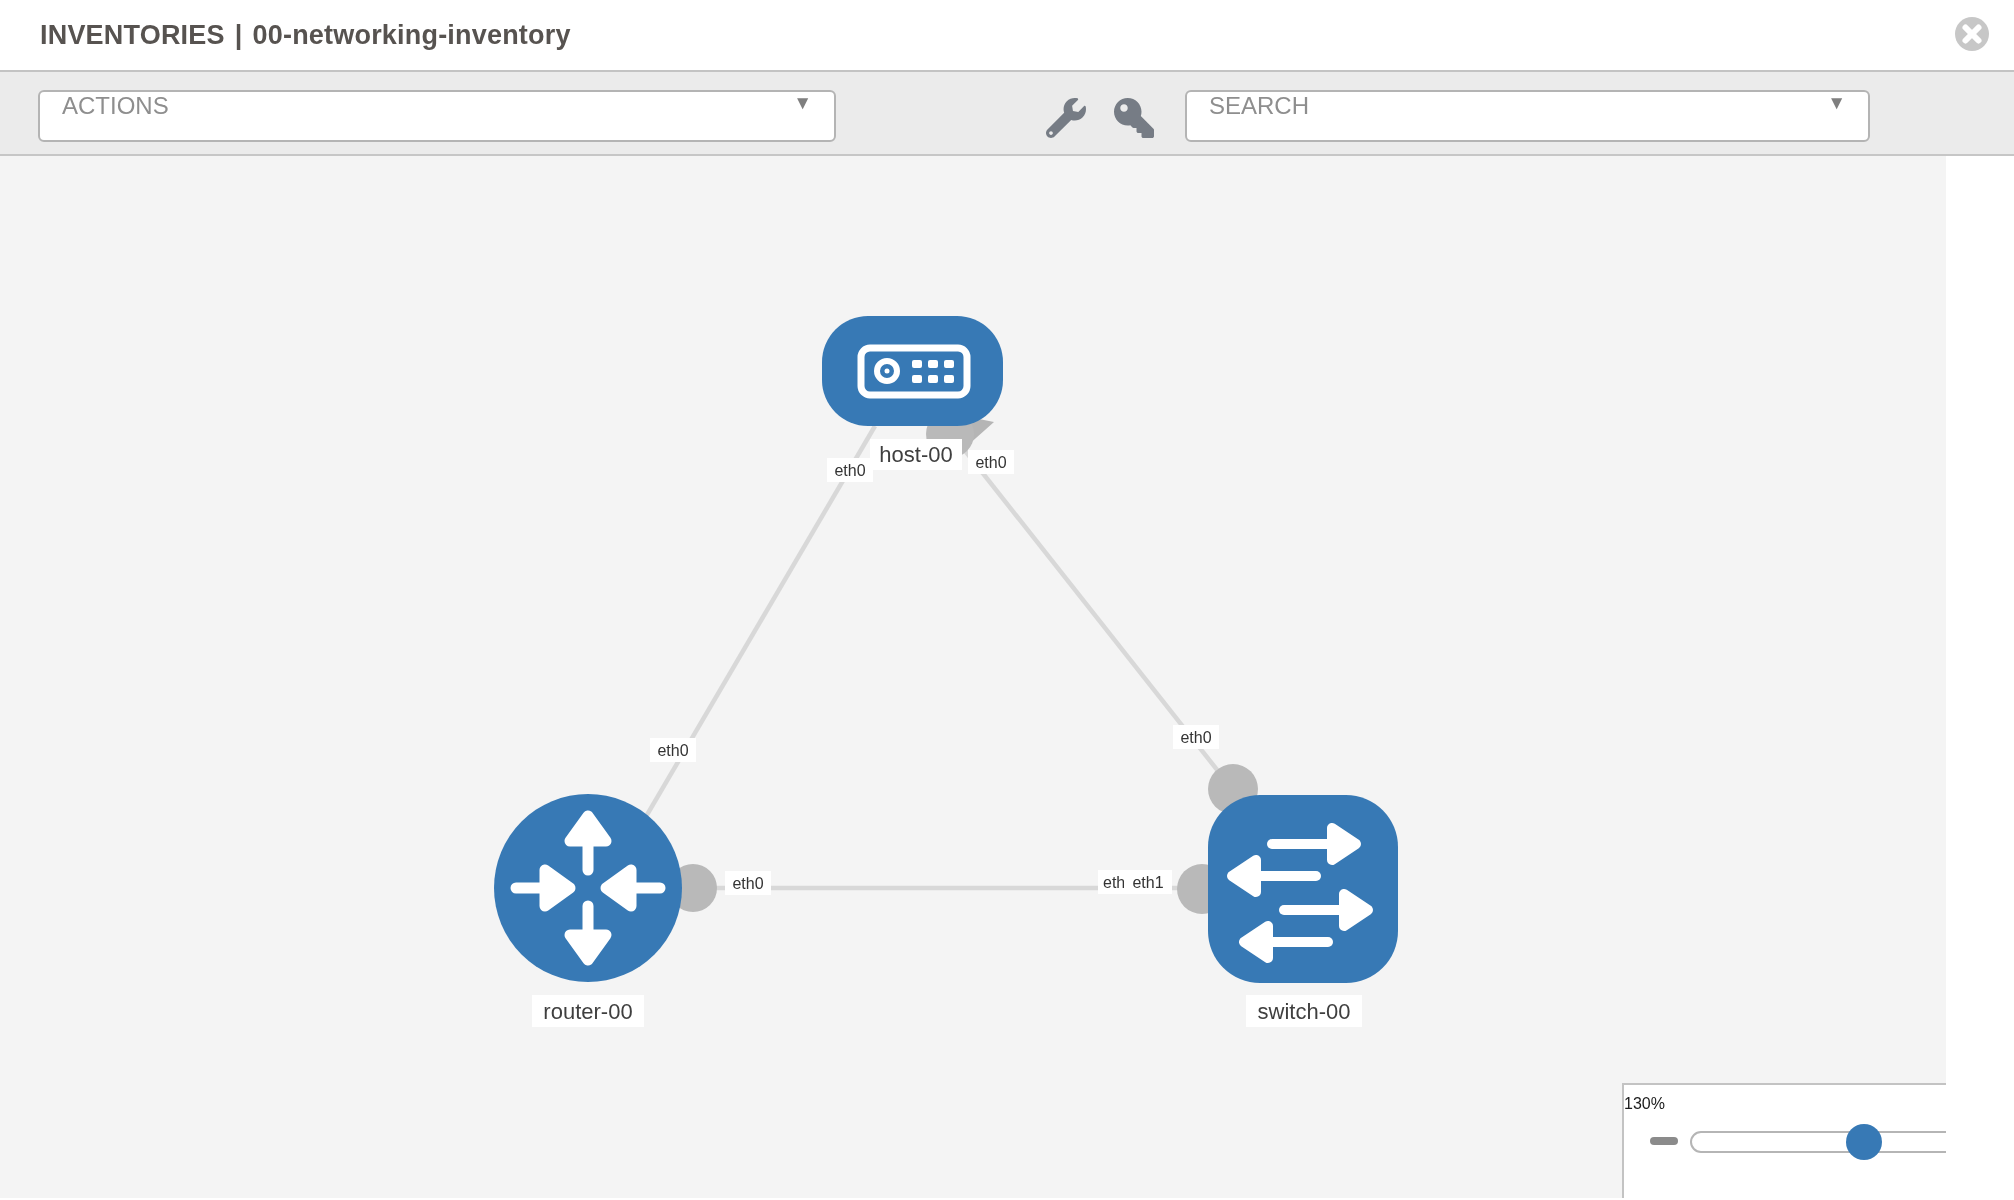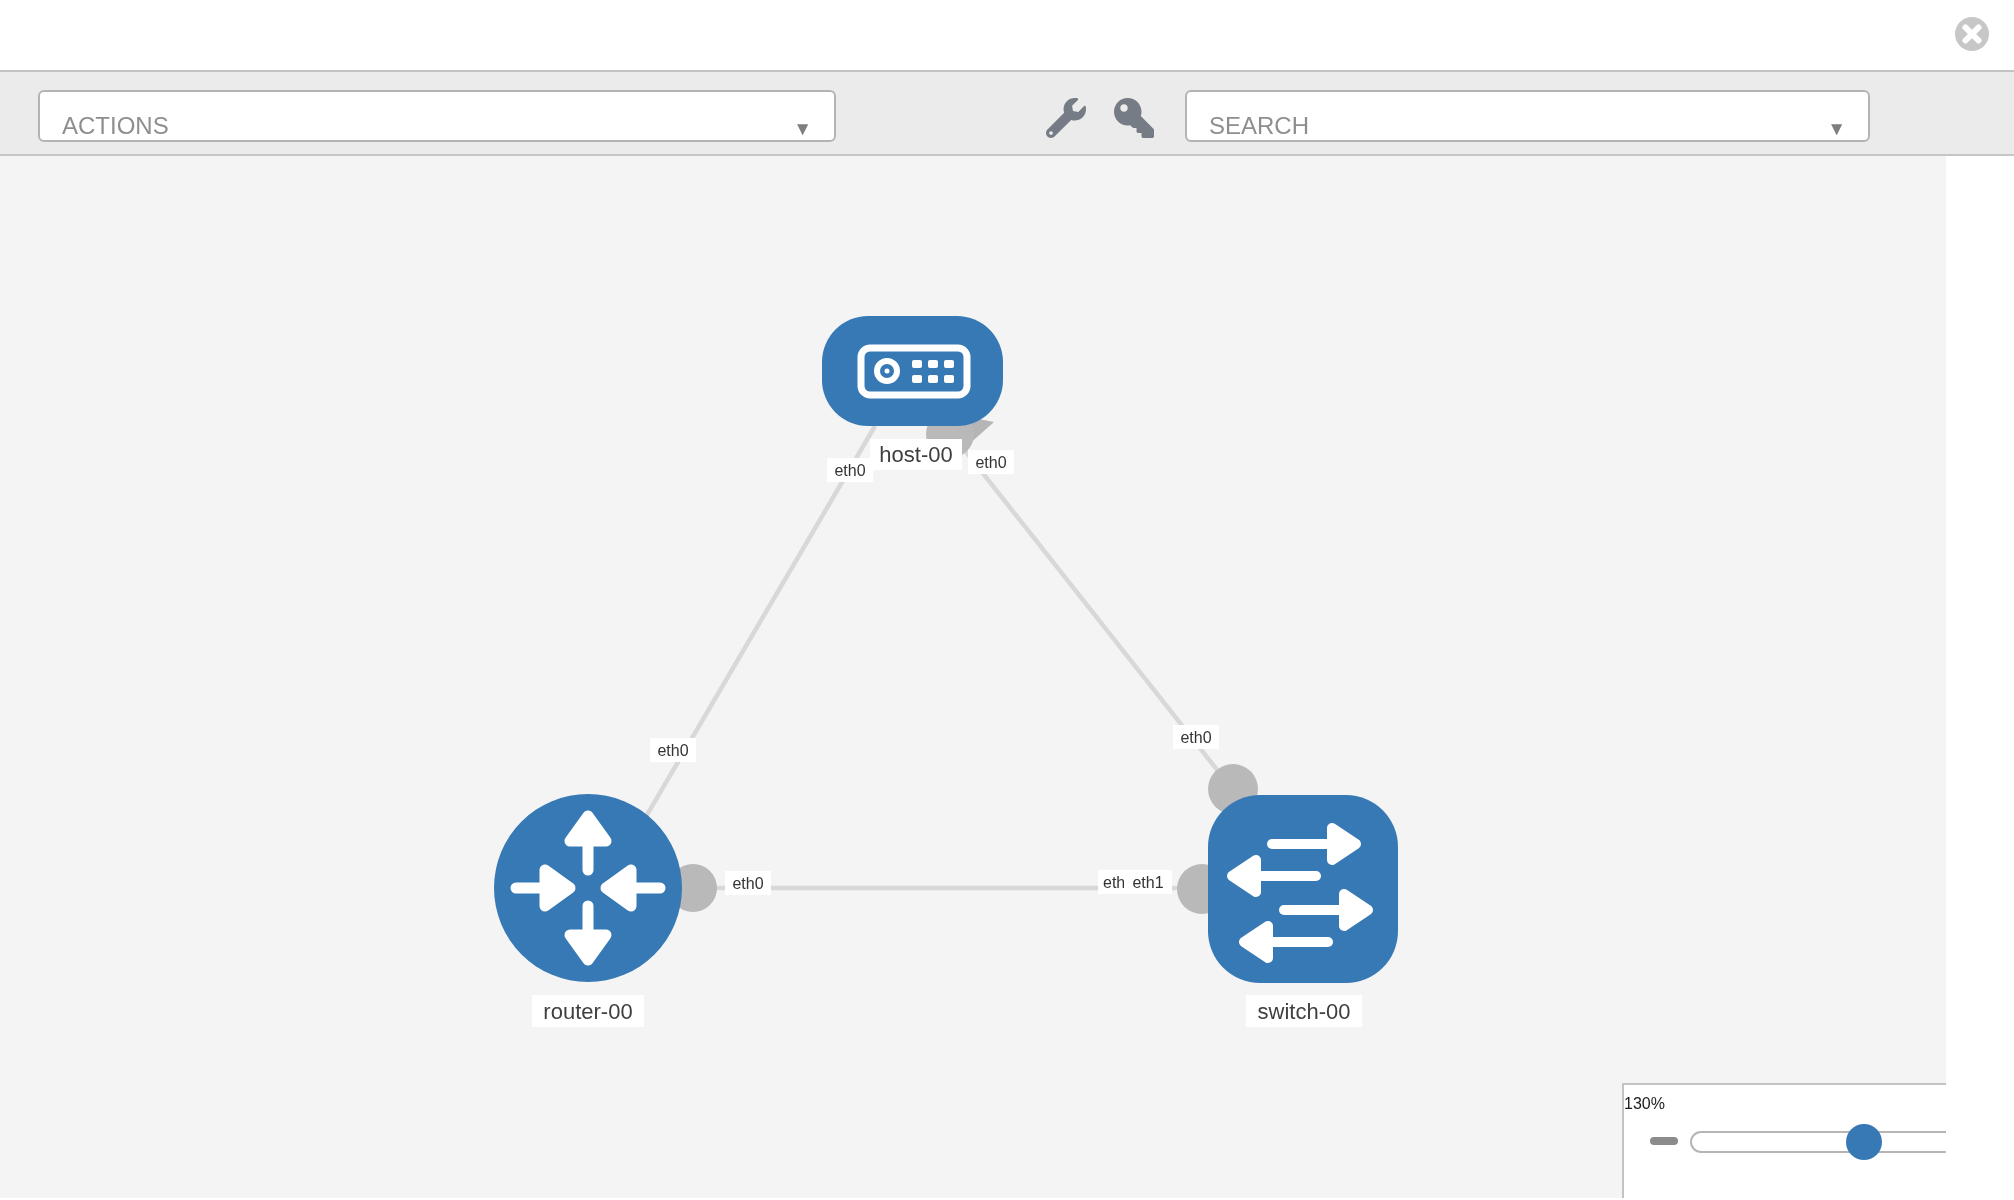--- a/index.html
+++ b/index.html
@@ -8,21 +8,21 @@
 
   
   .header { position:relative; height:72px; background:#ffffff; border-bottom:2px solid #c3c3c3; }
   .page-title { position:absolute; left:40px; top:20px; font-size:27px; font-weight:bold; color:#575350; letter-spacing:0.2px; }
   .page-title .sep { padding:0 10px; color:#575350; }
   .close-btn { position:absolute; right:24px; top:16px; width:36px; height:36px; cursor:pointer; }
 
   
   .toolbar { position:relative; height:84px; background:#ebebeb; border-bottom:2px solid #c6c6c6; }
   .dd { position:absolute; top:18px; height:52px; background:#fff; border:2px solid #b4b4b4; border-radius:6px;
-        display:flex; align-items:flex-end; padding:0 22px; color:#8e8e8e; font-size:24px; cursor:pointer; }
+        display:flex; align-items:flex-start; padding:0 22px; color:#8e8e8e; font-size:24px; cursor:pointer; }
   .dd .caret { margin-left:auto; color:#7f7f7f; font-size:19px; }
   .dd-actions { left:38px;  width:798px; }
   .dd-search  { left:1185px; width:685px; }
   .tool-icon { position:absolute; top:26px; width:44px; height:44px; cursor:pointer; }
 
   
   .canvas { position:relative; width:1946px; height:1042px; background:#f4f4f4; overflow:hidden; }
   .canvas svg.diagram { position:absolute; left:0; top:0; }
   text.node-label { font-size:22px; fill:#3f3f3f; }
   text.if-label   { font-size:16px; fill:#333333; }
@@ -39,20 +39,21 @@
   .zoom-plus::after  { left:10px; top:0; width:8px; height:28px; }
   .zoom-track { position:absolute; left:66px; top:8px; width:272px; height:22px;
     background:#fff; border:2px solid #b5b5b5; border-radius:12px; cursor:pointer; }
   .zoom-knob { position:absolute; left:64%; top:-9px; width:36px; height:36px; margin-left:-18px;
     border-radius:50%; background:#3779b5; cursor:pointer; }
 </style>
 </head>
 <body>
 
 <div class="header">
+  <div class="page-title"><span>INVENTORIES</span><span class="sep">|</span><span>00-networking-inventory</span></div>
   <div class="close-btn">
     <svg width="36" height="36" viewBox="0 0 36 36">
       <circle cx="18" cy="18" r="17" fill="#c7c7c7"></circle>
       <line x1="11.5" y1="11.5" x2="24.5" y2="24.5" stroke="#fff" stroke-width="6" stroke-linecap="round"></line>
       <line x1="24.5" y1="11.5" x2="11.5" y2="24.5" stroke="#fff" stroke-width="6" stroke-linecap="round"></line>
     </svg>
   </div>
 </div>
 
 <div class="toolbar">

